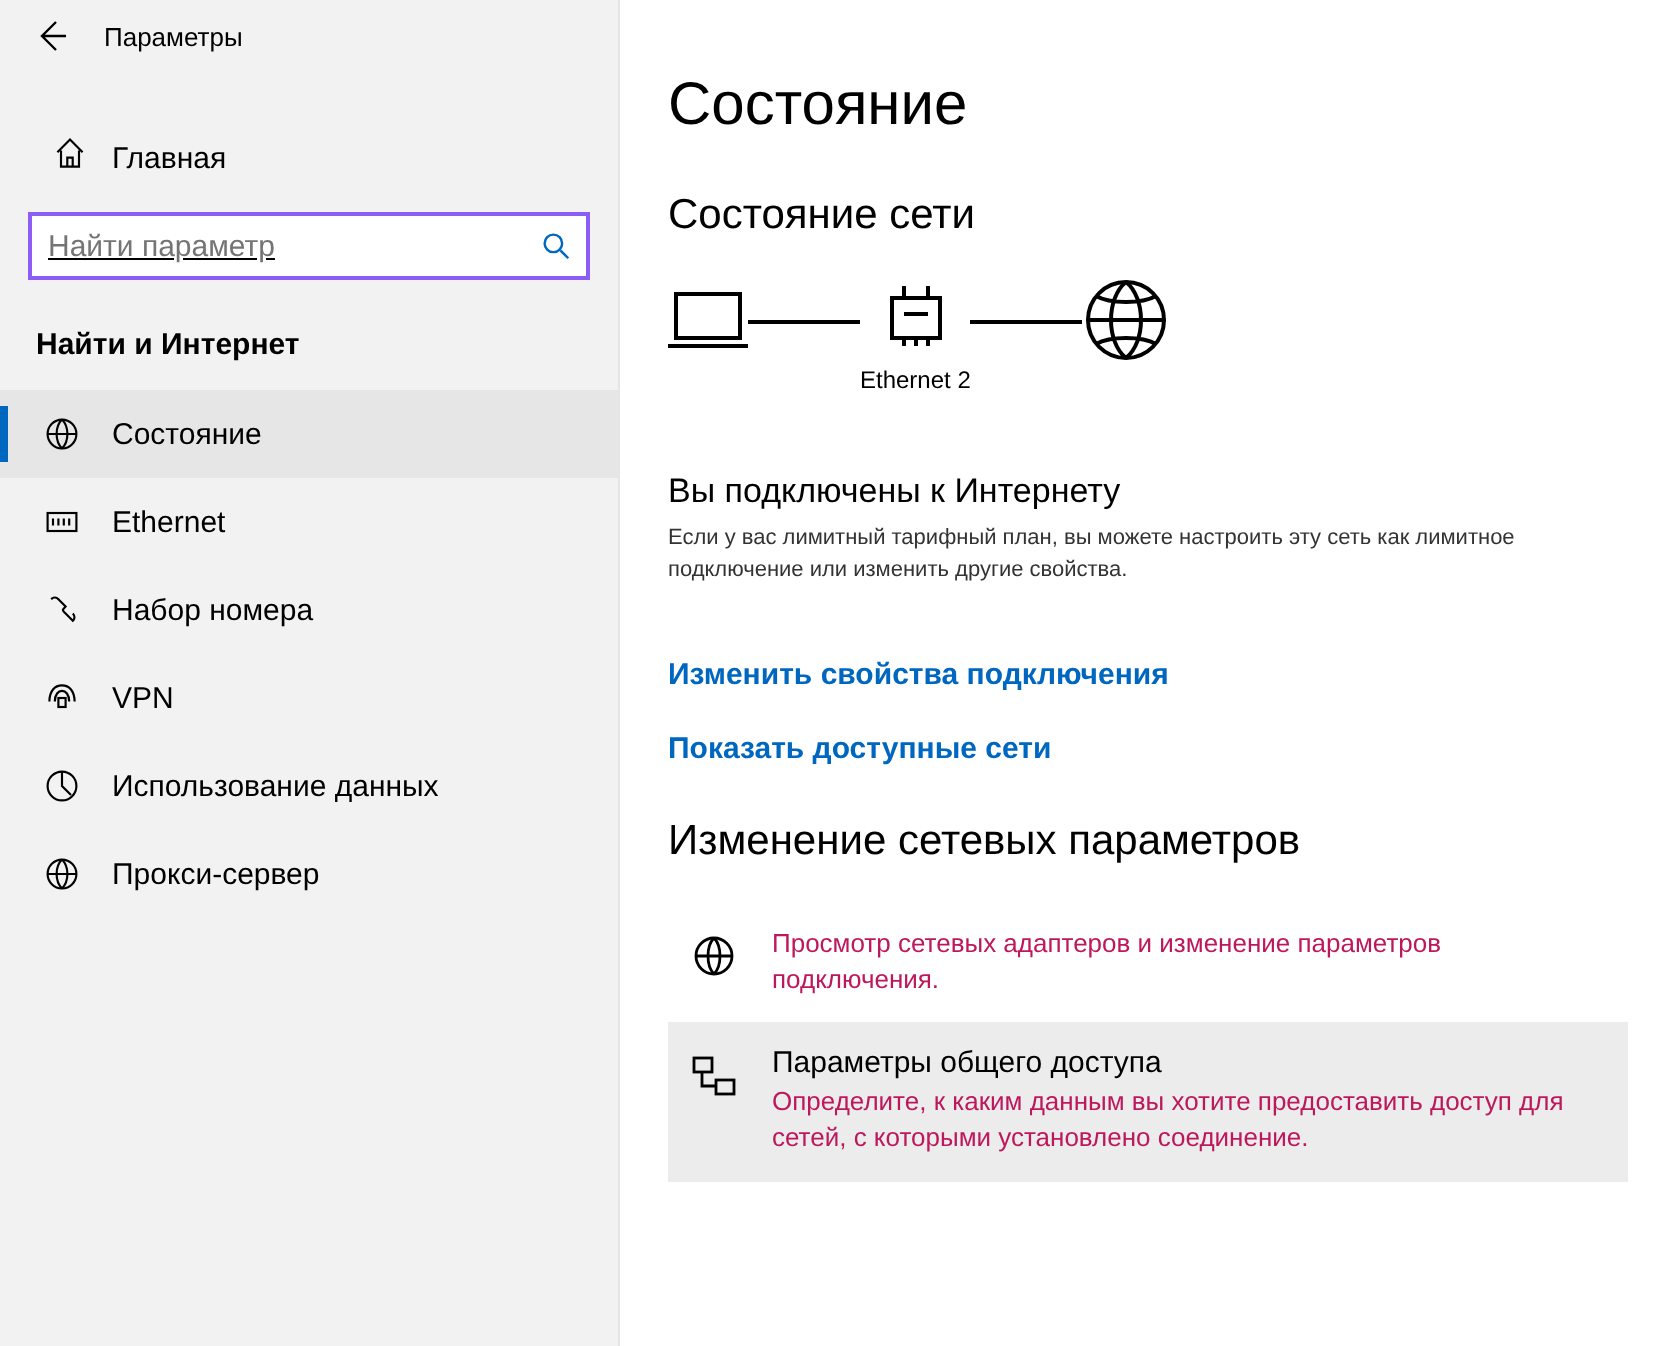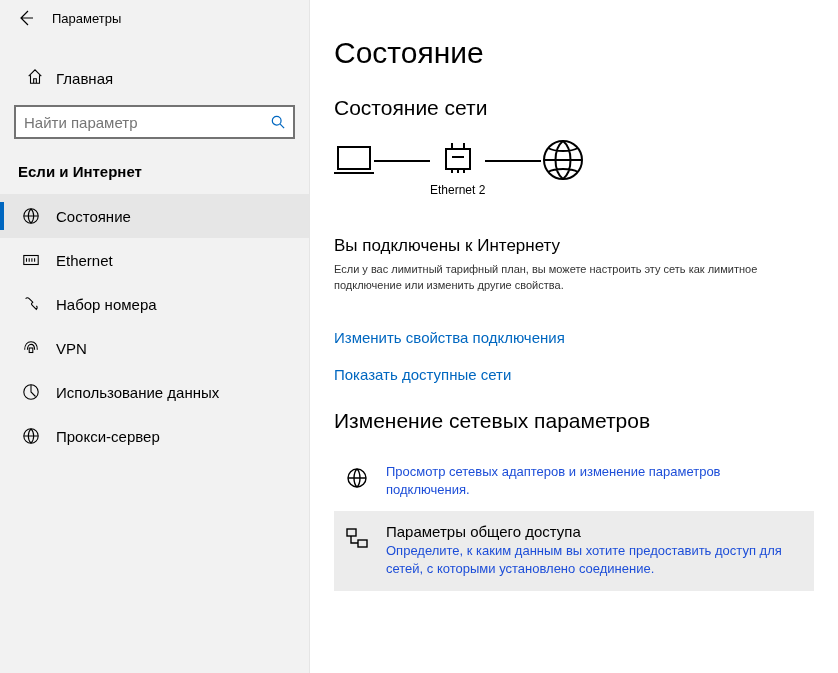--- a/index.html
+++ b/index.html
@@ -35,24 +35,25 @@
   padding: 10px 22px 8px 26px;
   margin-top: 22px;
   text-align: center;
 }
 .home-row svg { width: 18px; height: 18px; }
 .home-row span { font-size: 15px; }
 .search-wrap { padding: 8px 14px 18px 14px; }
 .search {
   display: flex;
   align-items: center;
-  border: 2px solid #737373;
+  border: 2px solid #8b5cf6;
   background: #fff;
   height: 34px;
   padding: 0 8px;
+  text-decoration: underline;
 }
 .search input {
   flex: 1;
   border: none;
   outline: none;
   font-size: 15px;
   color: #777;
   background: transparent;
 }
 .search .mag svg { width: 14px; height: 14px; display:block; }
@@ -95,33 +96,33 @@
   margin-bottom: 34px;
   margin-top: 6px;
 }
 .dia-node { display:flex; flex-direction:column; align-items:center; gap:6px; }
 .dia-node .lbl { font-size: 12px; text-align:center; }
 .dia-line { width: 56px; height: 2px; background: #000; align-self:center; margin-bottom:18px; }
 .dia-node svg { width: 40px; height: 34px; }
 .dia-node.globe svg { width: 44px; height: 44px; }
 .h3 { font-size: 17px; font-weight: 400; margin-bottom: 6px; }
 .para { font-size: 11px; color: #333; line-height: 1.45; margin-bottom: 35px; max-width: 450px; }
-.link { font-size: 15px; color: #0067c0; cursor: pointer; display:block; margin-bottom: 20px; }
+.link { font-size: 15px; color: #0067c0; cursor: pointer; display:block; margin-bottom: 20px; font-weight: bold; }
 .link:last-of-type { margin-bottom: 26px; }
 .setting-row {
   display: flex;
   gap: 16px;
   padding: 12px 10px;
   align-items: flex-start;
 }
 .setting-row.hover { background: #ececec; }
 .setting-row .sic { width: 26px; height: 26px; display:flex; align-items:center; justify-content:center; flex-shrink:0; margin-top:2px; }
 .setting-row .sic svg { width: 24px; height: 24px; }
 .setting-row .txt .ttl { font-size: 15px; margin-bottom: 2px; }
-.setting-row .txt .desc { font-size: 13px; color: #1d4ed8; line-height:1.4; max-width:420px; }
+.setting-row .txt .desc { font-size: 13px; color: #be185d; line-height:1.4; max-width:420px; }
 </style>
 </head>
 <body>
 
 <div class="container">
   <aside class="sidebar">
     <div class="titlebar">
       <span class="back">
         <svg viewBox="0 0 16 16" stroke="#000" stroke-width="1.2" fill="none">
             <path d="M10 1 L3 8 L10 15 M3 8 H15"></path>
@@ -144,21 +145,21 @@
         <input type="text" placeholder="Найти параметр" style="">
         <span class="mag">
           <svg viewBox="0 0 16 16" stroke="#0067c0" stroke-width="1.4" fill="none">
               <circle cx="6.5" cy="6.5" r="5"></circle>
               <path d="M10.5 10.5 L15 15"></path>
             </svg>
         </span>
       </div>
     </div>
 
-    <div class="section-title">Если и Интернет</div>
+    <div class="section-title">Найти и Интернет</div>
 
     <ul class="nav">
       <li class="active">
         <span class="ic">
             <svg viewBox="0 0 20 20" stroke="#000" stroke-width="1.2" fill="none">
               <circle cx="10" cy="10" r="8"></circle>
               <path d="M2 10 H18 M10 2 C6 6 6 14 10 18 M10 2 C14 6 14 14 10 18"></path>
             </svg>
           </span>
         <span>Состояние</span>

